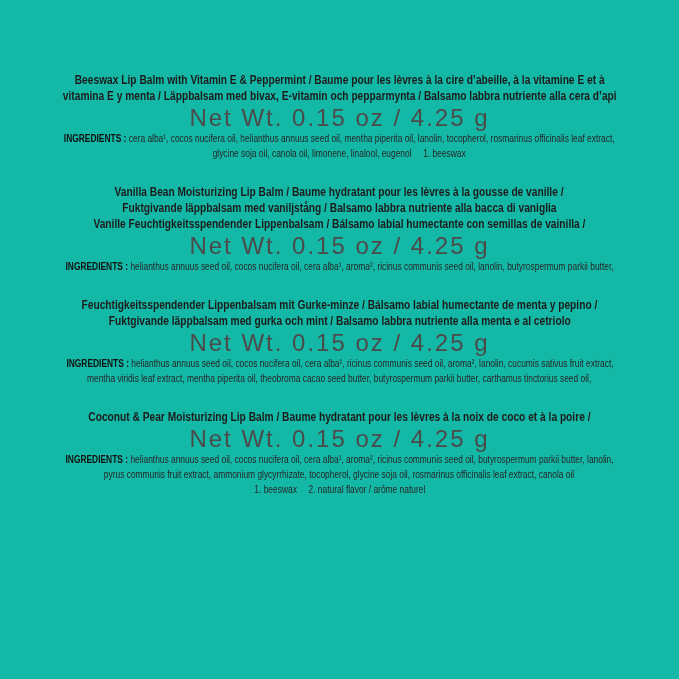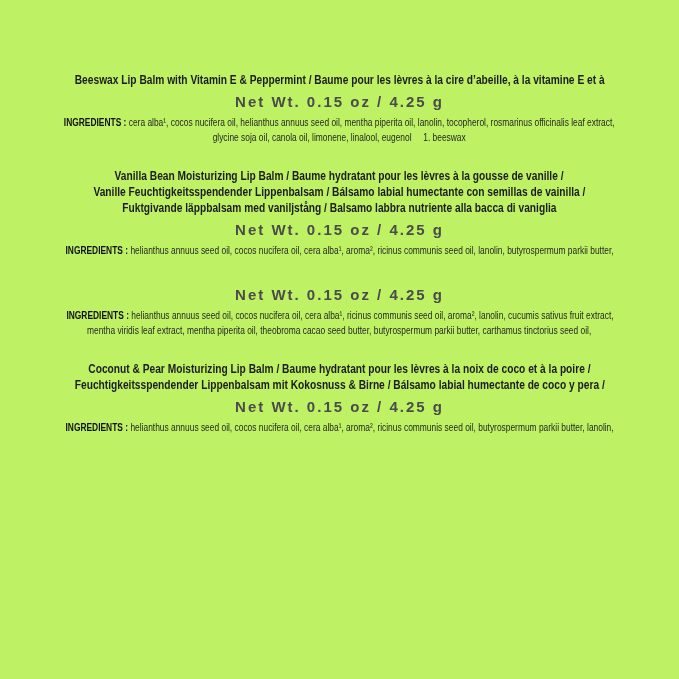--- a/index.html
+++ b/index.html
@@ -4,21 +4,21 @@
 <style>
   html, body {
     margin: 0;
     padding: 0;
     background: #ffffff;
   }
   .sheet {
     position: relative;
     width: 679px;
     height: 679px;
-    background: #bef264;
+    background: #14b8a6;
     box-sizing: border-box;
     padding-top: 72px;
     overflow: hidden;
     font-family: "Liberation Sans", sans-serif;
   }
   .product {
     margin-bottom: 23px;
   }
   .line {
     display: flex;
@@ -32,22 +32,22 @@
     font-weight: bold;
     line-height: 16px;
     color: #1c1c1c;
     letter-spacing: 0px;
     transform: scaleX(0.85);
   }
   
   .nw {
     flex: 0 0 auto;
     white-space: nowrap;
-    font-size: 15px;
-    font-weight: bold;
+    font-size: 24px;
+    font-weight: normal;
     line-height: 27px;
     color: #4b4b4b;
     letter-spacing: 2px;
     transform: scaleX(1.0);
   }
   
   .g {
     flex: 0 0 auto;
     white-space: nowrap;
     font-size: 10.5px;
@@ -63,68 +63,80 @@
 </head>
 <body>
 
 <div class="sheet">
 
   <section class="product">
     <div class="line">
         <span class="t">Beeswax Lip Balm with Vitamin E &amp; Peppermint / Baume pour les lèvres à la cire d’abeille, à la vitamine E et à</span>
       </div>
     <div class="line">
+        <span class="t">vitamina E y menta / Läppbalsam med bivax, E-vitamin och pepparmynta / Balsamo labbra nutriente alla cera d’api</span>
+      </div>
+    <div class="line">
         <span class="nw">Net Wt. 0.15 oz / 4.25 g</span>
       </div>
     <div class="line">
         <span class="g"><span class="lab">INGREDIENTS :&nbsp;</span><span>cera alba¹, cocos nucifera oil, helianthus annuus seed oil, mentha piperita oil, lanolin, tocopherol, rosmarinus officinalis leaf extract,</span></span>
       </div>
     <div class="line">
         <span class="g">glycine soja oil, canola oil, limonene, linalool, eugenol&nbsp;&nbsp;&nbsp;&nbsp;&nbsp;1. beeswax</span>
       </div>
   </section>
 
   <section class="product">
     <div class="line">
         <span class="t">Vanilla Bean Moisturizing Lip Balm / Baume hydratant pour les lèvres à la gousse de vanille /</span>
       </div>
     <div class="line">
-        <span class="t">Vanille Feuchtigkeitsspendender Lippenbalsam / Bálsamo labial humectante con semillas de vainilla /</span>
+        <span class="t">Fuktgivande läppbalsam med vaniljstång / Balsamo labbra nutriente alla bacca di vaniglia</span>
       </div>
     <div class="line">
-        <span class="t">Fuktgivande läppbalsam med vaniljstång / Balsamo labbra nutriente alla bacca di vaniglia</span>
+        <span class="t">Vanille Feuchtigkeitsspendender Lippenbalsam / Bálsamo labial humectante con semillas de vainilla /</span>
       </div>
     <div class="line">
         <span class="nw">Net Wt. 0.15 oz / 4.25 g</span>
       </div>
     <div class="line">
         <span class="g"><span class="lab">INGREDIENTS :&nbsp;</span><span>helianthus annuus seed oil, cocos nucifera oil, cera alba¹, aroma², ricinus communis seed oil, lanolin, butyrospermum parkii butter,</span></span>
       </div>
   </section>
 
   <section class="product">
+    <div class="line">
+        <span class="t">Feuchtigkeitsspendender Lippenbalsam mit Gurke-minze / Bálsamo labial humectante de menta y pepino /</span>
+      </div>
+    <div class="line">
+        <span class="t">Fuktgivande läppbalsam med gurka och mint / Balsamo labbra nutriente alla menta e al cetriolo</span>
+      </div>
     <div class="line">
         <span class="nw">Net Wt. 0.15 oz / 4.25 g</span>
       </div>
     <div class="line">
         <span class="g"><span class="lab">INGREDIENTS :&nbsp;</span><span>helianthus annuus seed oil, cocos nucifera oil, cera alba¹, ricinus communis seed oil, aroma², lanolin, cucumis sativus fruit extract,</span></span>
       </div>
     <div class="line">
         <span class="g">mentha viridis leaf extract, mentha piperita oil, theobroma cacao seed butter, butyrospermum parkii butter, carthamus tinctorius seed oil,</span>
       </div>
   </section>
 
   <section class="product">
     <div class="line">
         <span class="t">Coconut &amp; Pear Moisturizing Lip Balm / Baume hydratant pour les lèvres à la noix de coco et à la poire /</span>
       </div>
     <div class="line">
-        <span class="t">Feuchtigkeitsspendender Lippenbalsam mit Kokosnuss &amp; Birne / Bálsamo labial humectante de coco y pera /</span>
-      </div>
-    <div class="line">
         <span class="nw">Net Wt. 0.15 oz / 4.25 g</span>
       </div>
     <div class="line">
         <span class="g"><span class="lab">INGREDIENTS :&nbsp;</span><span>helianthus annuus seed oil, cocos nucifera oil, cera alba¹, aroma², ricinus communis seed oil, butyrospermum parkii butter, lanolin,</span></span>
+      </div>
+    <div class="line">
+        <span class="g">pyrus communis fruit extract, ammonium glycyrrhizate, tocopherol, glycine soja oil, rosmarinus officinalis leaf extract, canola oil</span>
+      </div>
+    <div class="line">
+        <span class="g">1. beeswax&nbsp;&nbsp;&nbsp;&nbsp;&nbsp;2. natural flavor / arôme naturel</span>
       </div>
   </section>
 
 </div>
 
 </body></html>

